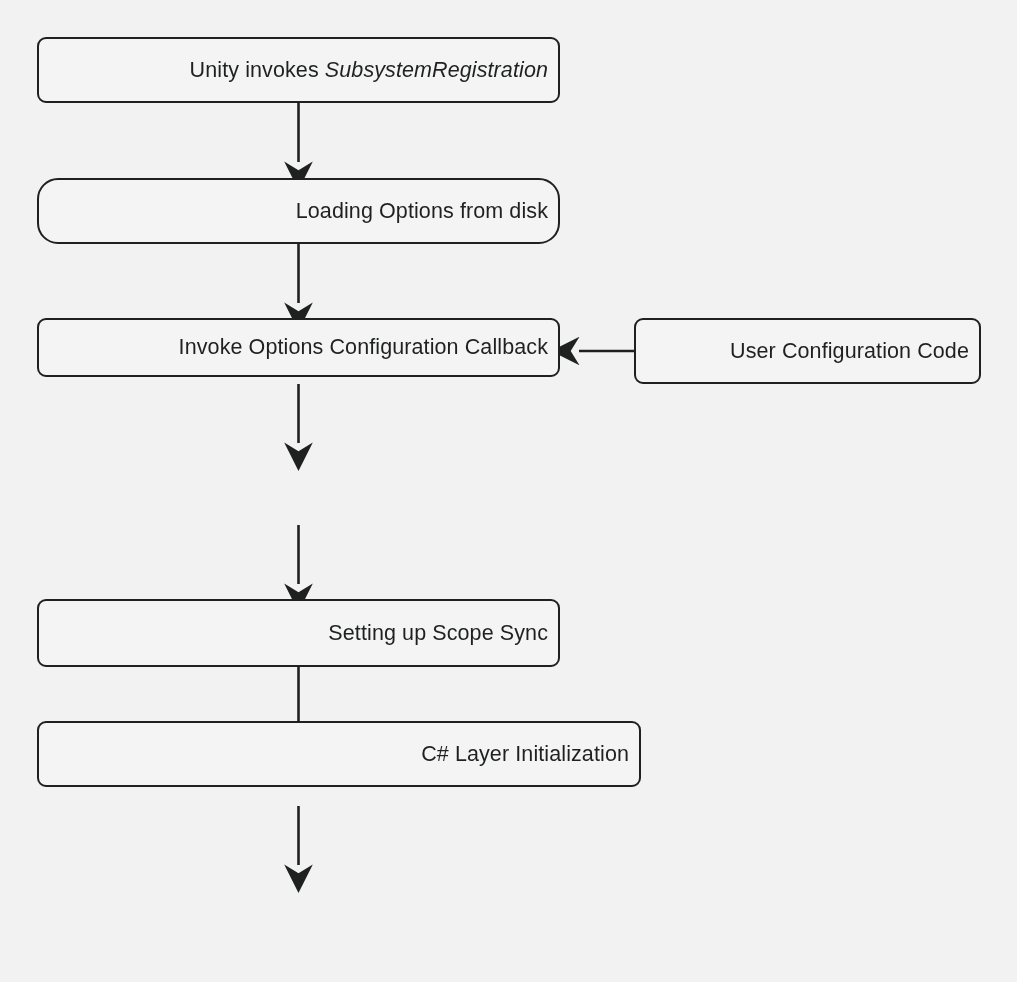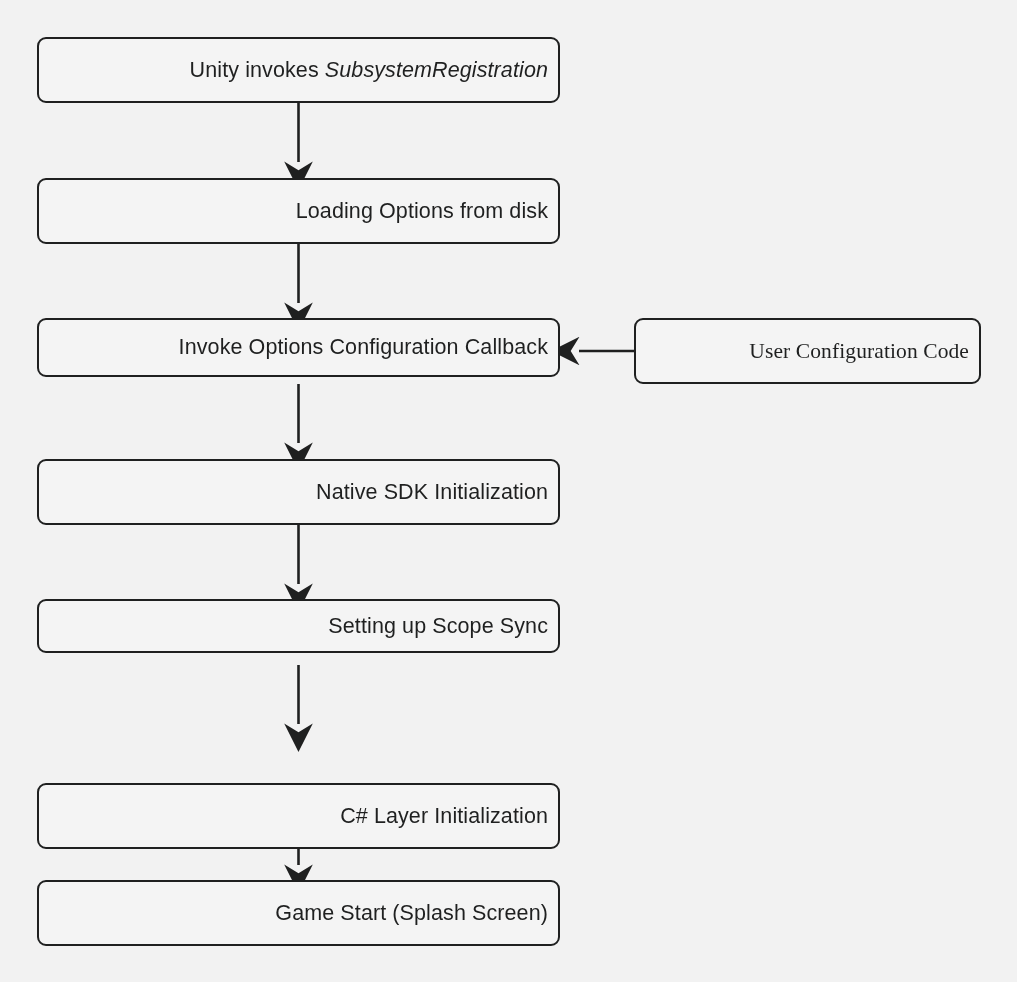--- a/index.html
+++ b/index.html
@@ -82,41 +82,35 @@
     </g>
     <g>
       <line x1="298.5" y1="806" x2="298.5" y2="865" stroke="#1f2020" stroke-width="2.6" marker-end="url(#arrowdown)"></line>
     </g>
   </svg>
 
   <div class="node" style="left:37px; top:37px; width:523px; height:66px;">
     <span class="node-label"><span>Unity invokes </span><em>SubsystemRegistration</em></span>
   </div>
 
-  <div class="node" style="left:37px; top:178px; width:523px; height:66px;">
+  <div class="node" style="left:37px; top:178px; width:523px; height:66px;border-radius:21px;">
     <span class="node-label">Loading Options from disk</span>
   </div>
 
   <div class="node" style="left:37px; top:318px; width:523px; height:59px;">
     <span class="node-label">Invoke Options Configuration Callback</span>
   </div>
 
-  <div class="node" style="left:634px; top:318px; width:347px; height:66px;font-family:Liberation Serif, serif;">
+  <div class="node" style="left:634px; top:318px; width:347px; height:66px;">
     <span class="node-label">User Configuration Code</span>
   </div>
 
-  <div class="node" style="left:37px; top:459px; width:523px; height:66px;">
-    <span class="node-label">Native SDK Initialization</span>
-  </div>
 
-  <div class="node" style="left:37px; top:599px; width:523px; height:54px;padding-left:12px;">
+  <div class="node" style="left:37px; top:599px; width:523px; height:68px;padding-left:12px;">
     <span class="node-label">Setting up Scope Sync</span>
   </div>
 
-  <div class="node" style="left:37px; top:783px; width:523px; height:66px;">
+  <div class="node" style="left:37px; top:721px; width:604px; height:66px;">
     <span class="node-label">C# Layer Initialization</span>
   </div>
 
-  <div class="node" style="left:37px; top:880px; width:523px; height:66px;">
-    <span class="node-label">Game Start (Splash Screen)</span>
-  </div>
 
 </div>
 
 </body></html>

